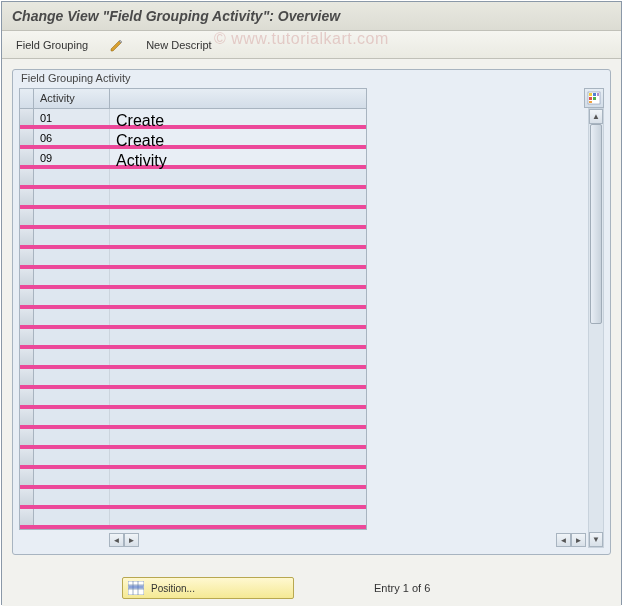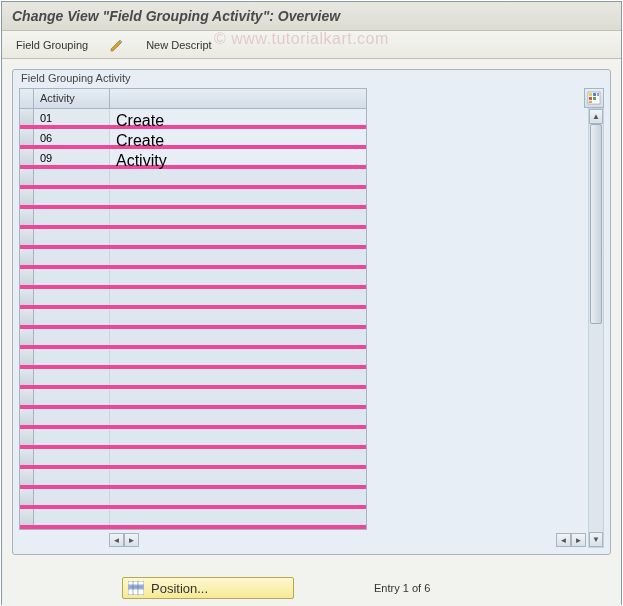--- a/index.html
+++ b/index.html
@@ -253,21 +253,21 @@
     }
     .position-btn-icon {
       width: 18px;
       height: 16px;
       margin-right: 6px;
       display: flex;
       align-items: center;
       justify-content: center;
     }
     .position-btn-label {
-      font-size: 13px;
+      font-size: 10px;
       color: #333;
     }
     .entry-text {
       font-size: 11px;
       color: #333;
     }
   </style>
 </head>
 <body>
 

